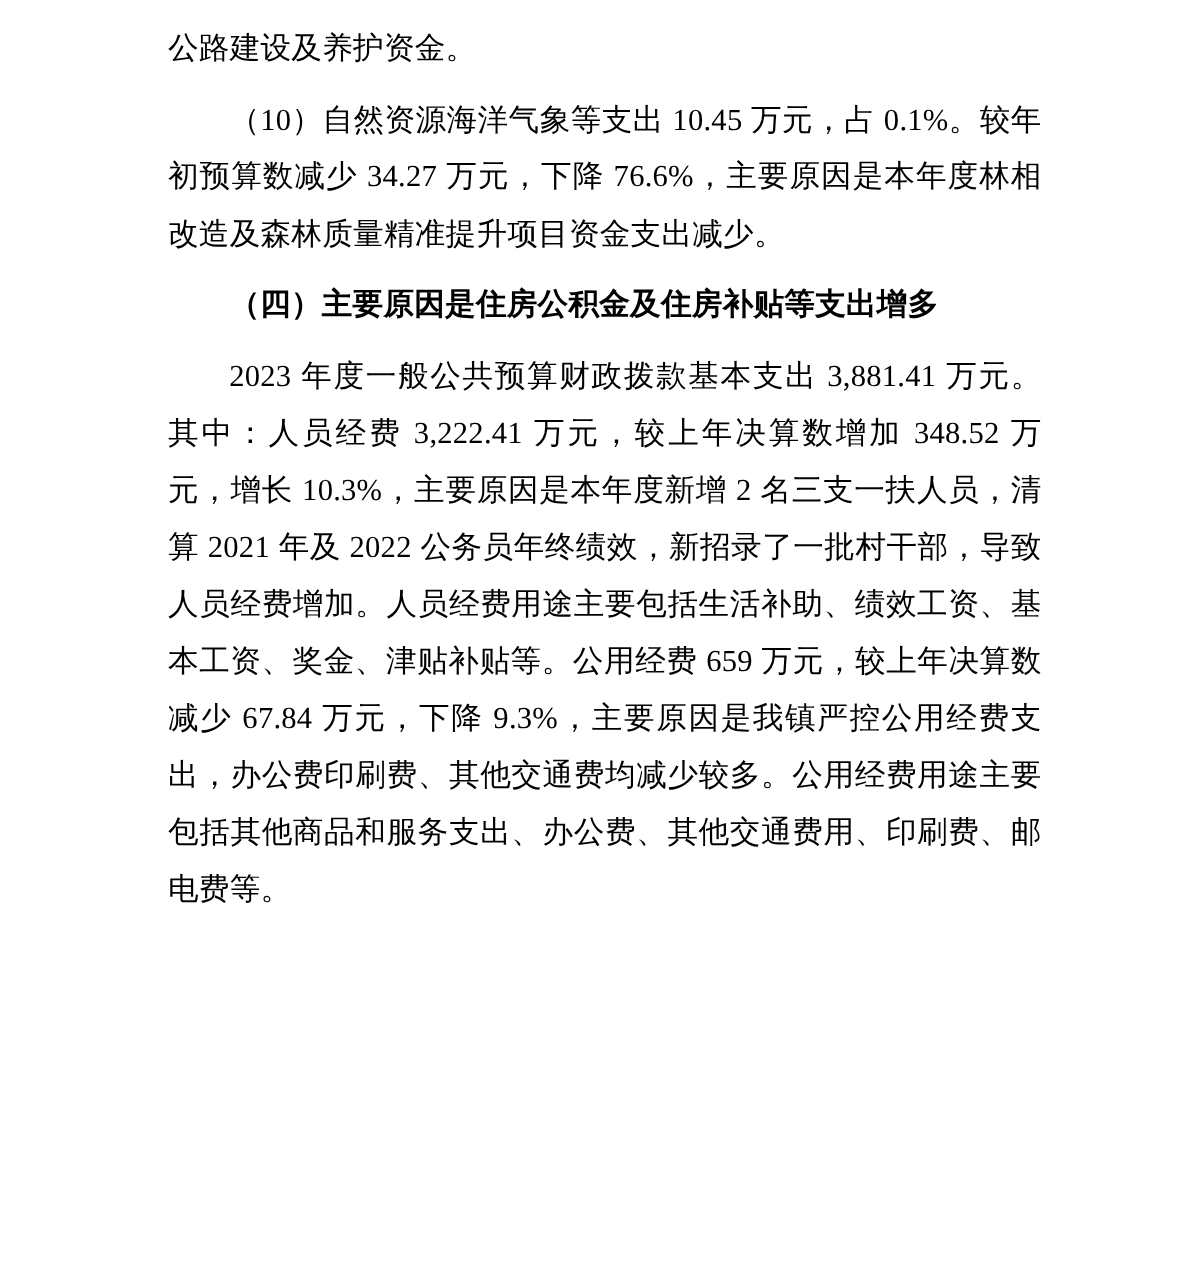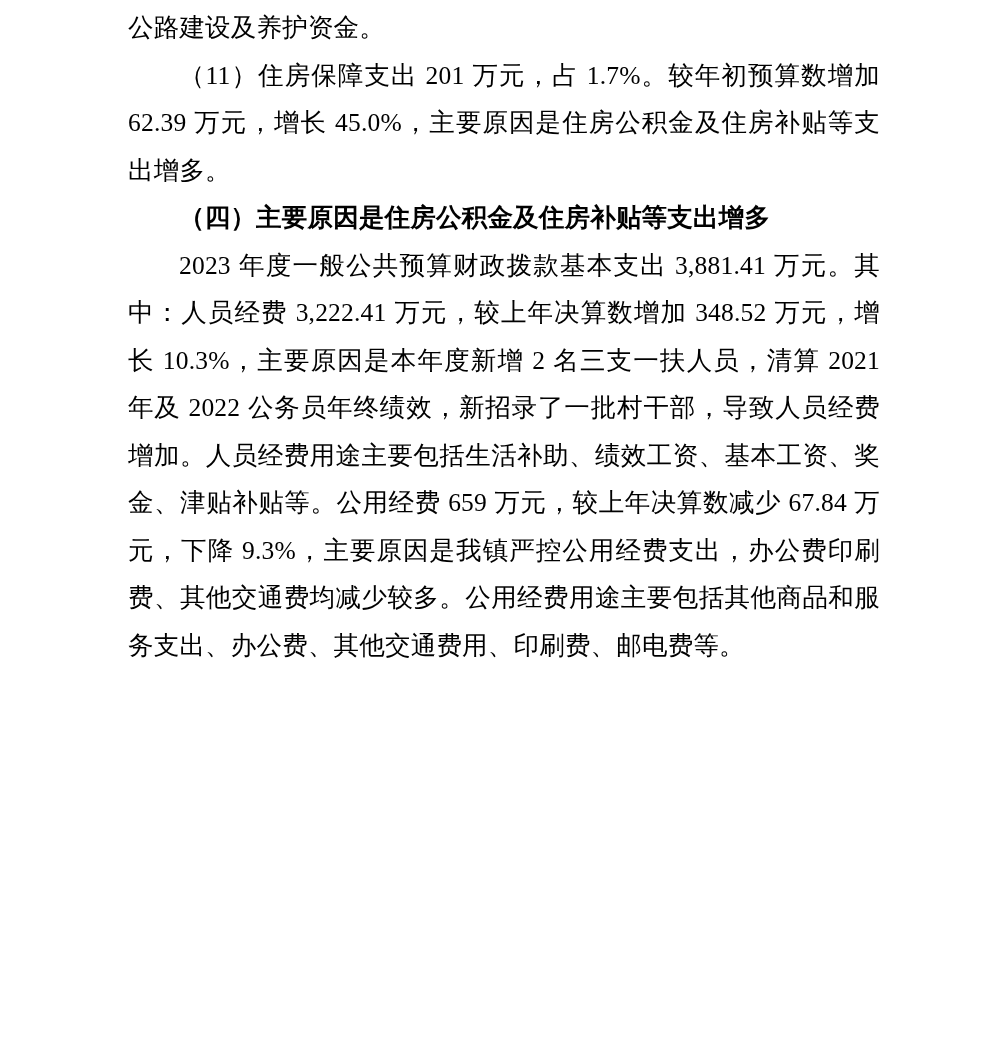--- a/index.html
+++ b/index.html
@@ -18,21 +18,21 @@
     position: relative;
     width: 1000px;
     height: 1057px;
     box-sizing: border-box;
     padding: 0 120px 0 128px;
   }
   .doc-body {
     padding-top: 4px;
   }
   p.para {
-    margin: 0;
+    margin: 12px;
     font-size: 25.5px;
     line-height: 47.5px;
     text-align: justify;
     text-justify: inter-ideograph;
     letter-spacing: 0.2px;
     word-spacing: 0.5px;
   }
   p.indent {
     text-indent: 2em;
   }
@@ -43,17 +43,17 @@
   p.para:last-child {
     text-align: justify;
   }
 </style>
 </head>
 <body>
 
 <div class="page">
   <div class="doc-body">
     <p class="para">公路建设及养护资金。</p>
-    <p class="para indent">（11）住房保障支出 201 万元，占 1.7%。较年初预算数增加 62.39 万元，增长 45.0%，主要原因是住房公积金及住房补贴等支出增多。</p>
+    <p class="para indent">（10）自然资源海洋气象等支出 10.45 万元，占 0.1%。较年初预算数减少 34.27 万元，下降 76.6%，主要原因是本年度林相改造及森林质量精准提升项目资金支出减少。</p>
     <p class="para indent bold">（四）主要原因是住房公积金及住房补贴等支出增多</p>
     <p class="para indent">2023 年度一般公共预算财政拨款基本支出 3,881.41 万元。其中：人员经费 3,222.41 万元，较上年决算数增加 348.52 万元，增长 10.3%，主要原因是本年度新增 2 名三支一扶人员，清算 2021 年及 2022 公务员年终绩效，新招录了一批村干部，导致人员经费增加。人员经费用途主要包括生活补助、绩效工资、基本工资、奖金、津贴补贴等。公用经费 659 万元，较上年决算数减少 67.84 万元，下降 9.3%，主要原因是我镇严控公用经费支出，办公费印刷费、其他交通费均减少较多。公用经费用途主要包括其他商品和服务支出、办公费、其他交通费用、印刷费、邮电费等。</p>
   </div>
 </div>
 
 </body></html>

